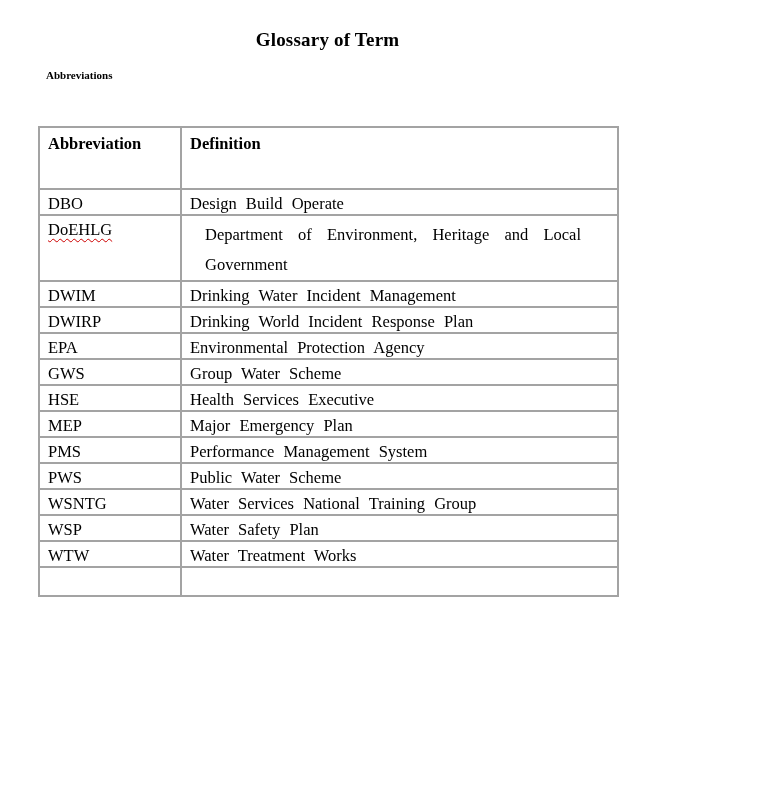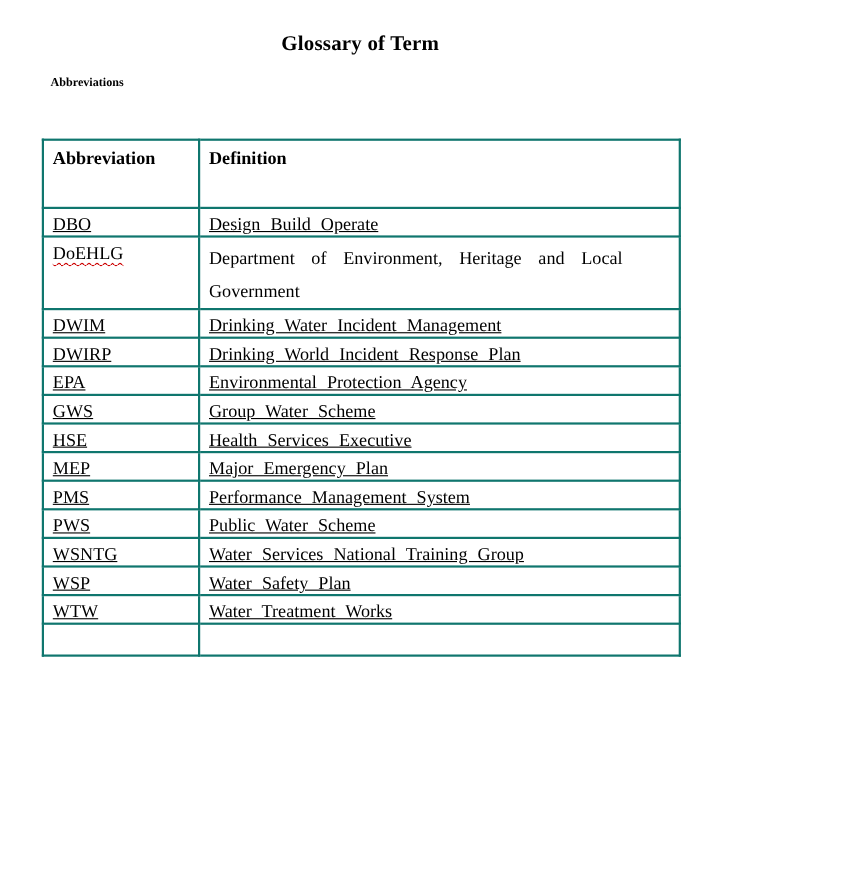--- a/index.html
+++ b/index.html
@@ -40,40 +40,41 @@
   table.glossary {
     margin-top: 41px;
     border-collapse: collapse;
     table-layout: fixed;
     width: 579px;
     font-size: 16.5px;
   }
   table.glossary col.c-abbr { width: 142px; }
   table.glossary col.c-def  { width: 437px; }
   table.glossary td, table.glossary th {
-    border: 2px solid #0f766e;
+    border: 2px solid #a3a3a3;
     vertical-align: top;
     padding: 4px 15px 0 8px;
     overflow: hidden;
     white-space: nowrap;
     text-align: left;
     font-weight: normal;
   }
   tr.hdr   { height: 62px; }
-  tr.row   { height: 24px; text-decoration: underline; }
+  tr.row   { height: 24px; }
   tr.tall  { height: 64px; }
   tr.blank { height: 29px; }
   tr.hdr th { font-weight: bold; padding-top: 6px; }
   td.def { word-spacing: 5px; }
   td.def .wrapblock {
     display: block;
     width: 376px;
     white-space: normal;
     text-align: justify;
     line-height: 30px;
+    margin-left: 15px;
   }
   .squiggle {
     text-decoration: underline;
     text-decoration-style: wavy;
     text-decoration-color: #cc0000;
     text-decoration-thickness: 1px;
     text-underline-offset: 3px;
   }
 </style>
 </head>

